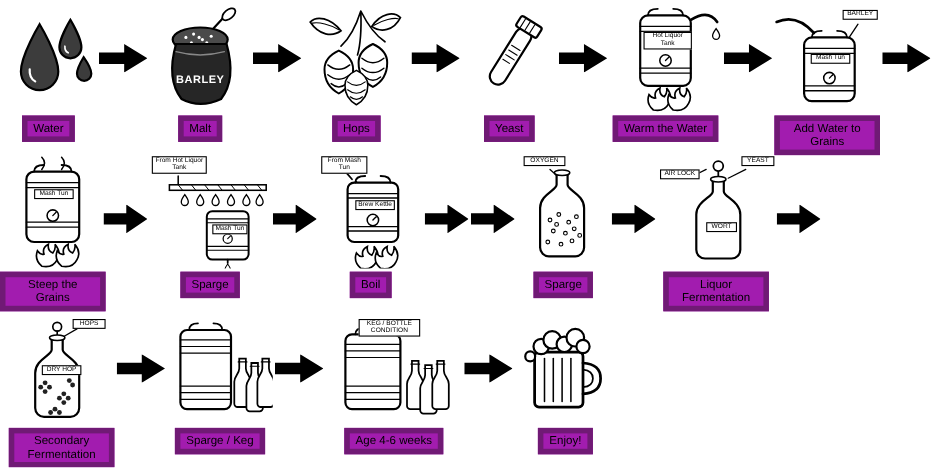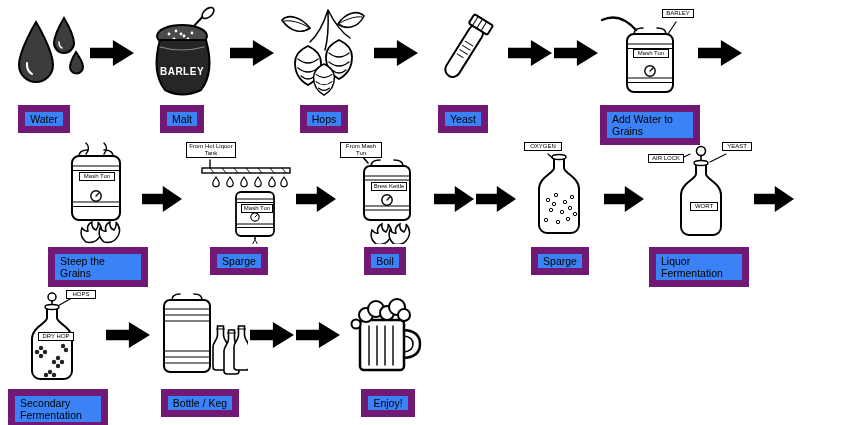--- a/index.html
+++ b/index.html
@@ -1,24 +1,24 @@
 <!DOCTYPE html>
 <html><head>
 <meta charset="utf-8">
 <style>
   html,body{margin:0;padding:0;background:#fff;}
   .page{width:850px;height:425px;background:#fff;overflow:hidden;font-family:"Liberation Sans",sans-serif;color:#000;}
   .row{display:flex;align-items:flex-start;gap:2px;}
   .row1{padding-top:6px;height:134px;}
-  .row2{height:148px;padding-left:48px;}
+  .row2{height:148px;}
   .row3{height:136px;padding-left:8px;}
   .step{display:flex;flex-direction:column;flex:0 0 auto;}
   .art{position:relative;flex:0 0 auto;}
   .art svg{display:block;}
-  .label{border:7px solid #701a75;background:#3b82f6;font-size:10.5px;line-height:1.15;padding:1px 5px;text-align:left;margin:3px auto 0;width:max-content;max-width:76px;}
+  .label{border:5px solid #701a75;background:#a21caf;font-size:10.5px;line-height:1.15;padding:1px 5px;text-align:center;margin:3px auto 0;width:max-content;max-width:76px;}
   .arrow{flex:0 0 auto;background:#000;clip-path:polygon(0 30%,52% 30%,52% 0,100% 50%,52% 100%,52% 70%,0 70%);}
   .a1{width:44px;height:26px;margin-top:34px;}
   .a2{width:40px;height:26px;margin-top:46px;}
   .a3{width:44px;height:26px;margin-top:34px;}
   .tag{position:absolute;border:1px solid #000;background:#fff;font-size:6px;line-height:1.15;padding:0 1px;text-align:center;}
   svg line, svg path{stroke-linecap:round;}
 </style>
 </head>
 <body>
 
@@ -119,20 +119,36 @@
           <line x1="38" y1="46" x2="47" y2="46" stroke="#000" stroke-width="1"></line>
           <line x1="38" y1="51" x2="45" y2="51" stroke="#000" stroke-width="1"></line>
         </g>
       </svg>
     </div>
     <div class="label">Yeast</div>
   </div>
 
   <div class="arrow a1"></div>
 
+  <div class="step" style="width:102px">
+    <div class="art" style="height:96px">
+      <svg width="102" height="96" viewBox="0 0 102 96">
+        <rect x="28" y="8" width="46" height="64" rx="7" fill="#fff" stroke="#000" stroke-width="2"></rect>
+        <path d="M28 18 h46 M28 22.5 h46 M28 56 h46 M28 60.5 h46" stroke="#000" stroke-width="1.2" fill="none"></path>
+        <path d="M35 8 c0 -5 5 -6 9 -6 M67 8 c0 -5 -5 -6 -9 -6" stroke="#000" fill="none" stroke-width="1.6"></path>
+        <use href="#gauge" transform="translate(51,49)"></use>
+        <use href="#flame" transform="translate(40,74)"></use>
+        <use href="#flame" transform="translate(58,74)"></use>
+        <path d="M74 12 q16 -10 24 2" stroke="#000" fill="none" stroke-width="2.4"></path>
+        <use href="#droplet" transform="translate(97,20)"></use>
+      </svg>
+      <div class="tag" style="left:31px;top:23px;width:40px">Hot Liquor Tank</div>
+    </div>
+    <div class="label">Warm the Water</div>
+  </div>
 
   <div class="arrow a1"></div>
 
   <div class="step" style="width:96px">
     <div class="art" style="height:96px">
       <svg width="96" height="96" viewBox="0 0 96 96">
         <path d="M2 14 q18 -8 34 10" stroke="#000" fill="none" stroke-width="2.4"></path>
         <use href="#droplet" transform="translate(34,28)"></use>
         <path d="M76 16 l-8 12" stroke="#000" stroke-width="1.2"></path>
         <rect x="27" y="28" width="46" height="58" rx="7" fill="#fff" stroke="#000" stroke-width="2"></rect>
@@ -303,25 +319,39 @@
     <div class="art" style="height:98px">
       <svg width="96" height="98" viewBox="0 0 96 98">
         <rect x="12" y="12" width="46" height="72" rx="6" fill="#fff" stroke="#000" stroke-width="2"></rect>
         <path d="M12 21 h46 M12 27 h46 M12 33 h46 M12 63 h46 M12 69 h46 M12 75 h46" stroke="#000" stroke-width="1.1" fill="none"></path>
         <path d="M20 12 c0 -5 5 -6 8 -6 M50 12 c0 -5 -5 -6 -8 -6" stroke="#000" fill="none" stroke-width="1.5"></path>
         <use href="#bottle" transform="translate(61,38)"></use>
         <use href="#bottle" transform="translate(72,42)"></use>
         <use href="#bottle" transform="translate(82,38)"></use>
       </svg>
     </div>
-    <div class="label">Bottle / Keg</div>
+    <div class="label">Sparge / Keg</div>
   </div>
 
   <div class="arrow a3"></div>
 
+  <div class="step" style="width:124px">
+    <div class="art" style="height:98px">
+      <svg width="124" height="98" viewBox="0 0 124 98">
+        <rect x="18" y="16" width="50" height="68" rx="6" fill="#fff" stroke="#000" stroke-width="2"></rect>
+        <path d="M18 25 h50 M18 31 h50 M18 37 h50 M18 63 h50 M18 69 h50 M18 75 h50" stroke="#000" stroke-width="1.1" fill="none"></path>
+        <path d="M27 16 c0 -5 5 -6 8 -6 M59 16 c0 -5 -5 -6 -8 -6" stroke="#000" fill="none" stroke-width="1.5"></path>
+        <use href="#bottle" transform="translate(74,40)"></use>
+        <use href="#bottle" transform="translate(86,44)"></use>
+        <use href="#bottle" transform="translate(97,40)"></use>
+      </svg>
+      <div class="tag" style="left:30px;top:2px;width:52px">KEG / BOTTLE CONDITION</div>
+    </div>
+    <div class="label">Age 4-6 weeks</div>
+  </div>
 
   <div class="arrow a3"></div>
 
   <div class="step" style="width:92px">
     <div class="art" style="height:98px">
       <svg width="92" height="98" viewBox="0 0 92 98">
         <rect x="18" y="32" width="44" height="50" rx="4" fill="#fff" stroke="#000" stroke-width="2.5"></rect>
         <line x1="27" y1="38" x2="27" y2="77" stroke="#000" stroke-width="1.4"></line>
         <line x1="35" y1="38" x2="35" y2="77" stroke="#000" stroke-width="1.4"></line>
         <line x1="43" y1="38" x2="43" y2="77" stroke="#000" stroke-width="1.4"></line>

